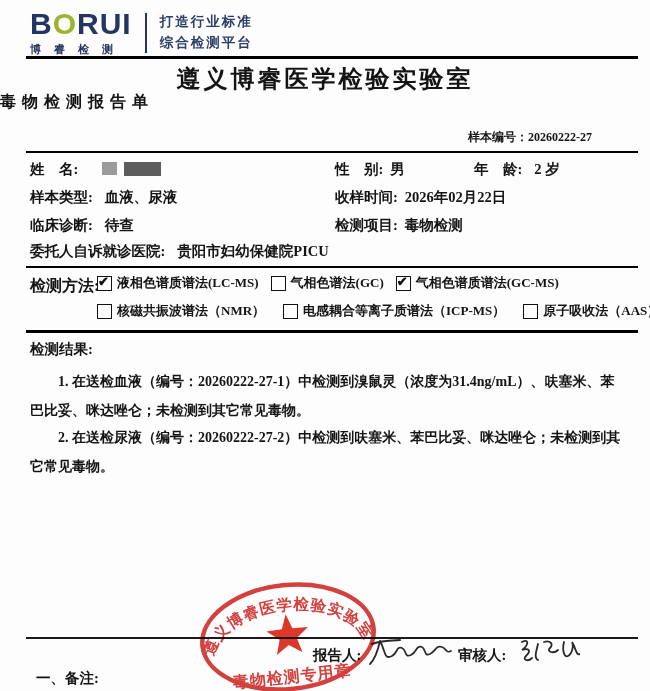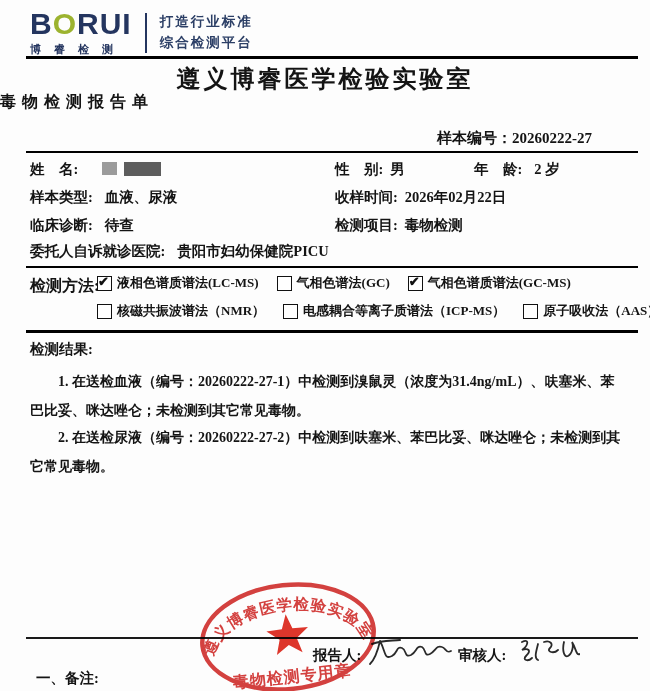--- a/index.html
+++ b/index.html
@@ -22,40 +22,40 @@
   .rule-1{top:56px;height:3px;}
   .rule-2{top:151px;height:2px;}
   .rule-3{top:266px;height:2px;}
   .rule-4{top:330px;height:2.5px;}
   .rule-5{top:637px;height:1.6px;background:#1a1a1a;}
   
   .title{position:absolute;top:63px;left:0;width:100%;text-align:center;
     font-size:24px;font-weight:bold;letter-spacing:3px;}
   .subtitle{position:absolute;top:92px;left:0;width:100%;
     font-size:16px;font-weight:bold;letter-spacing:6px;}
-  .sample-no{position:absolute;top:129px;right:58px;font-size:15px;font-weight:bold;}
+  .sample-no{position:absolute;top:129px;right:58px;font-size:12px;font-weight:bold;}
   
   .pair{position:absolute;font-size:14.5px;font-weight:bold;white-space:nowrap;}
   .pair .val{margin-left:12px;}
   .pair .val-tight{margin-left:7px;}
   .p-name{left:30px;top:160px;}
   .p-gender{left:335px;top:160px;}
   .p-age{left:474px;top:160px;}
   .p-sampletype{left:30px;top:188px;}
   .p-recvtime{left:335px;top:188px;}
   .p-diagnosis{left:30px;top:216px;}
   .p-testitem{left:335px;top:216px;}
   .p-hospital{left:30px;top:242px;}
   .redact{display:inline-flex;align-items:center;gap:7px;margin-left:24px;vertical-align:-1px;}
   .redact .r1{width:15px;height:13px;background:#9b9b9b;}
   .redact .r2{width:37px;height:14px;background:#5d5d5d;}
   
   .m-label{position:absolute;left:30px;top:276px;font-size:16px;font-weight:bold;}
   .m-row{position:absolute;left:97px;right:6px;display:flex;align-items:center;}
-  .m-row1{top:274px;gap:18px;}
+  .m-row1{top:274px;gap:12px;}
   .m-row2{top:302px;gap:18px;}
   .m-item{display:flex;align-items:center;gap:5px;white-space:nowrap;}
   .m-item .m-text{font-size:13px;font-weight:bold;}
   .cb{position:relative;width:13px;height:13px;border:1.7px solid #111;background:#fff;flex:0 0 auto;}
   .cb[data-checked="true"]::after{
     content:"✔";position:absolute;left:0px;top:-3px;font-size:13px;font-weight:bold;color:#111;}
   
   .results-label{position:absolute;left:30px;top:340px;font-size:14.5px;font-weight:bold;}
   .result-p{position:absolute;left:30px;width:594px;font-size:14px;font-weight:bold;
     line-height:29px;text-indent:2em;}

